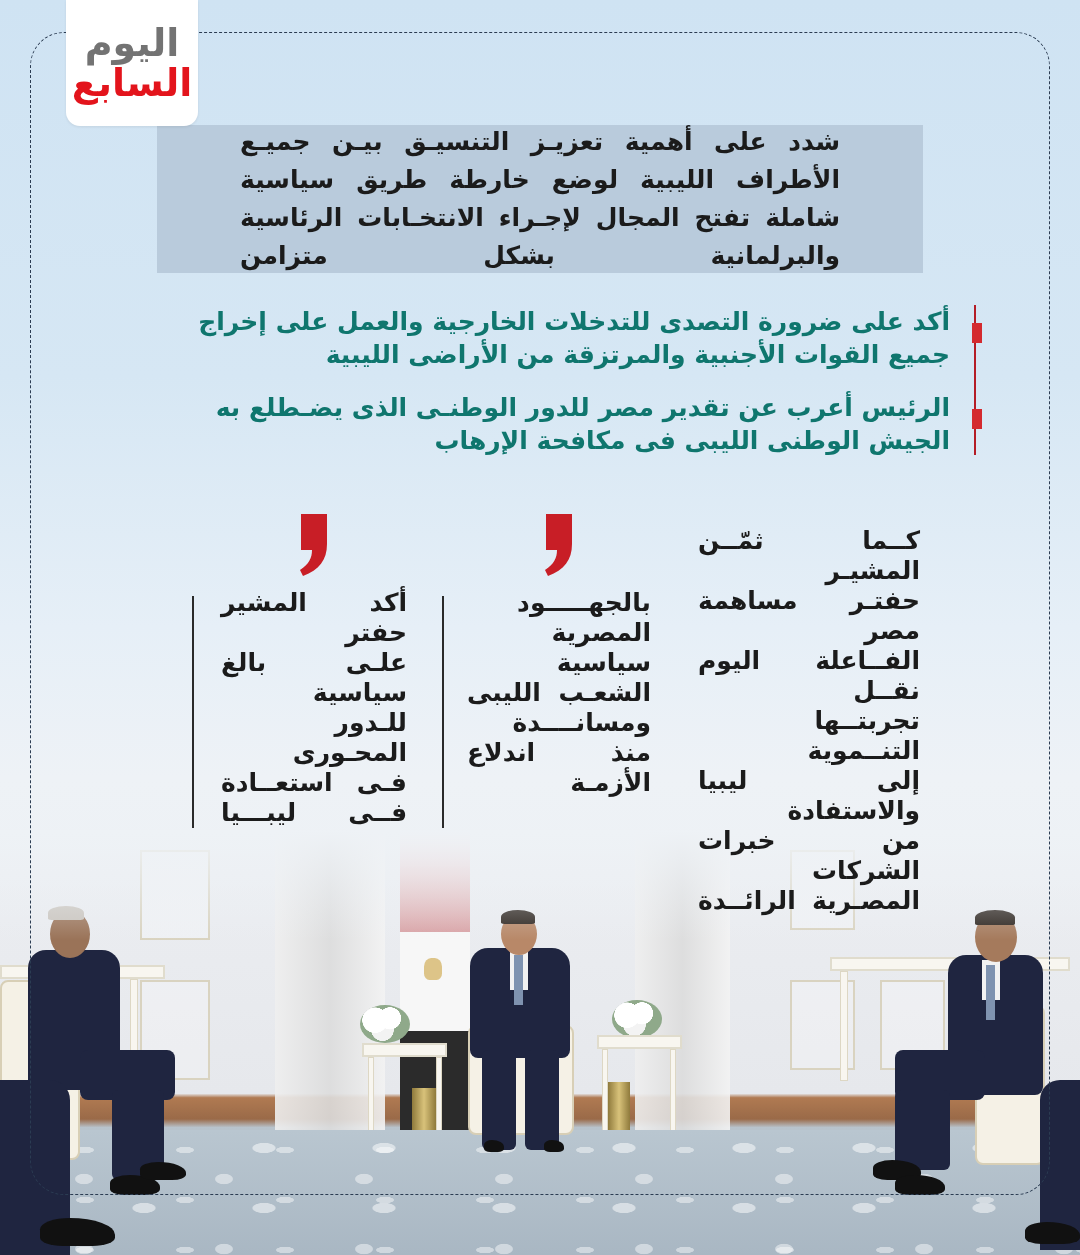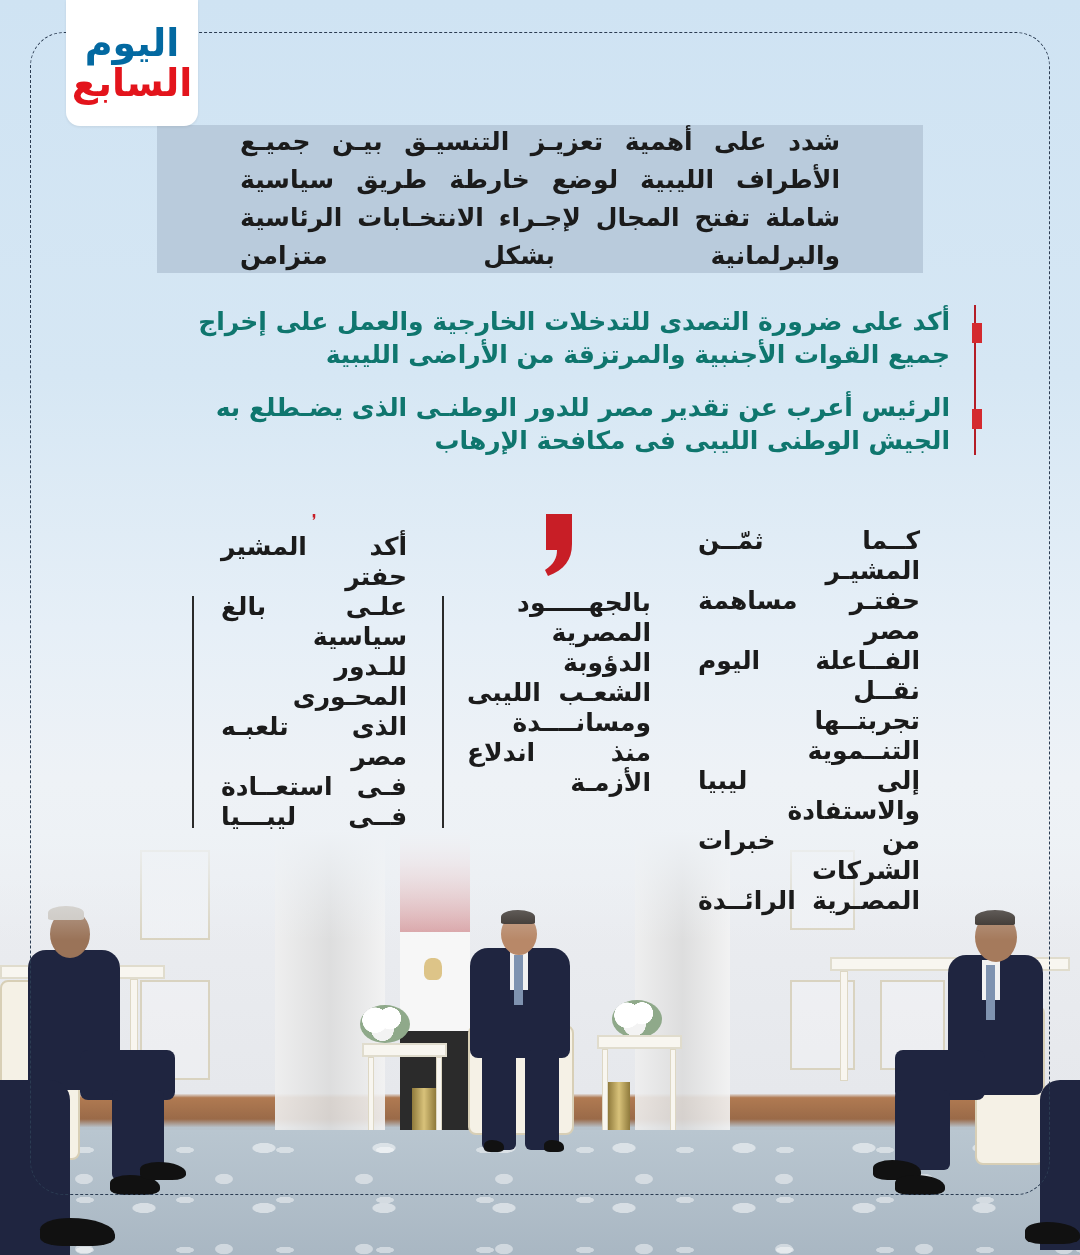--- a/index.html
+++ b/index.html
@@ -35,21 +35,21 @@
       direction: rtl;
       box-shadow: 0 1px 3px rgba(0,0,0,0.08);
     }
     .logo .l1, .logo .l2 {
       font-family: "DejaVu Sans", sans-serif;
       font-weight: bold;
       font-size: 38px;
       line-height: 40px;
       letter-spacing: -1px;
     }
-    .logo .dark { color: #0369a1; }
+    .logo .dark { color: #737373; }
     .logo .red { color: #e3141c; }
 
     
     .headline-box {
       position: absolute;
       left: 157px; top: 125px;
       width: 766px; height: 148px;
       background: #b9cbdc;
       z-index: 4;
       display: flex; align-items: center; justify-content: center;
@@ -221,34 +221,33 @@
 <div class="quotes">
 
   <div class="quote-col c1">
     <svg class="quote-mark" viewBox="0 0 34 62">
       <path d="M4 0 H30 V30 C30 46 22 56 6 62 L3 56 C12 50 15 44 15 36 H4 Z" fill="#c81e26"></path>
     </svg>
     <div class="quote-text">
       <span>أكد المشير حفتر</span>
       <span>علـى بالغ سياسية</span>
       <span>للـدور المحـورى</span>
-      <span>الذى تلعبـه مصر</span>
       <span>فـى استعــادة</span>
       <span>فــى ليبـــيا</span>
     </div>
     <div class="divider" style="left:-2px;"></div>
   </div>
 
   <div class="quote-col c2">
     <svg class="quote-mark" viewBox="0 0 34 62">
       <path d="M4 0 H30 V30 C30 46 22 56 6 62 L3 56 C12 50 15 44 15 36 H4 Z" fill="#c81e26"></path>
     </svg>
     <div class="quote-text">
       <span>بالجهـــــود</span>
-      <span>المصرية الدؤوبة</span>
+      <span>المصرية سياسية</span>
       <span>الشعـب الليبى</span>
       <span>ومسانــــدة</span>
       <span>منذ اندلاع الأزمـة</span>
     </div>
     <div class="divider" style="left:8px;"></div>
   </div>
 
   <div class="quote-col c3">
     <svg class="quote-mark" viewBox="0 0 34 62">
       <path d="M4 0 H30 V30 C30 46 22 56 6 62 L3 56 C12 50 15 44 15 36 H4 Z" fill="#c81e26"></path>

